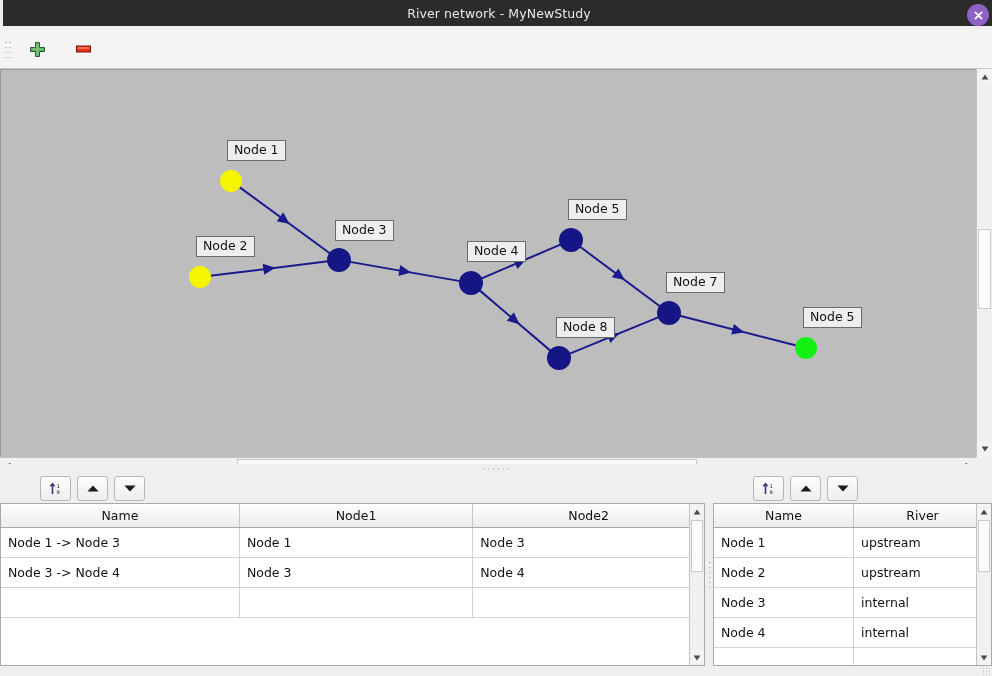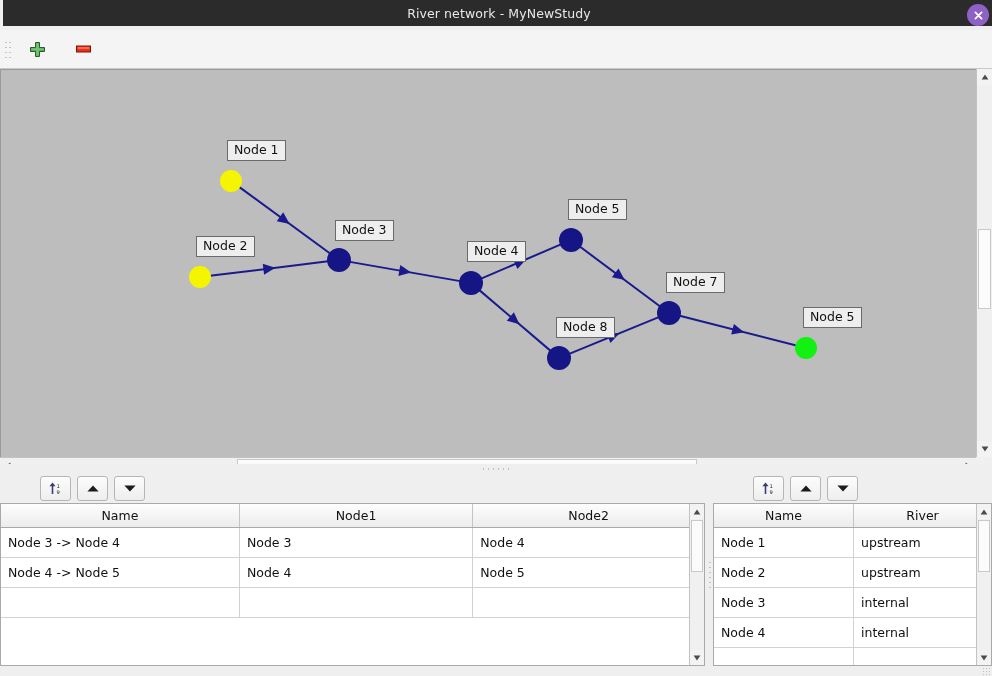--- a/index.html
+++ b/index.html
@@ -420,28 +420,28 @@
           </colgroup>
         <thead>
             <tr id="reaches-head">
               <th>Name</th>
               <th>Node1</th>
               <th style="border-right: none; margin-top: 32px;">Node2</th>
             </tr>
           </thead>
         <tbody id="reaches-body">
             <tr>
+              <td>Node 1 -&gt; Node 3</td>
+              <td>Node 1</td>
+              <td style="border-right: none;">Node 3</td>
+            </tr>
+            <tr>
               <td>Node 3 -&gt; Node 4</td>
               <td>Node 3</td>
               <td style="border-right: none;">Node 4</td>
-            </tr>
-            <tr>
-              <td>Node 4 -&gt; Node 5</td>
-              <td>Node 4</td>
-              <td style="border-right: none;">Node 5</td>
             </tr>
             <tr>
               <td></td>
               <td></td>
               <td style="border-right: none;"></td>
             </tr>
           </tbody>
       </table>
       <div class="tbl-vscroll" style="height:161px;">
         <div class="tsb-up">

